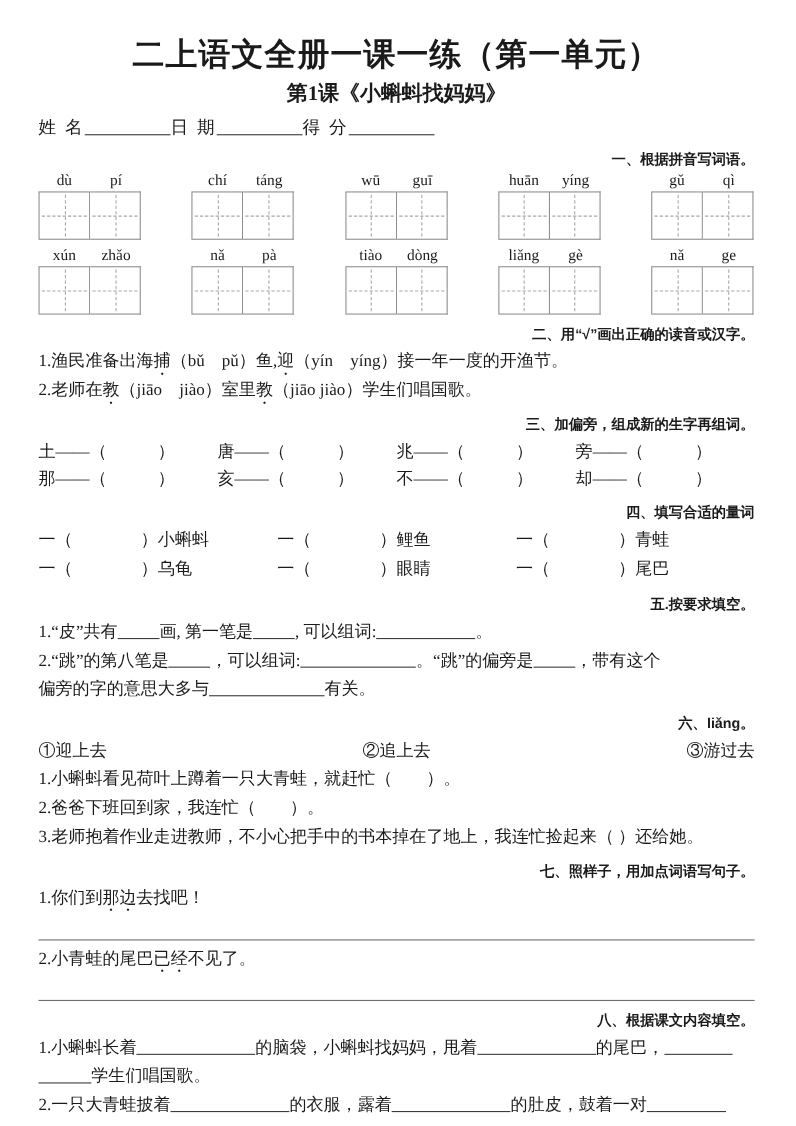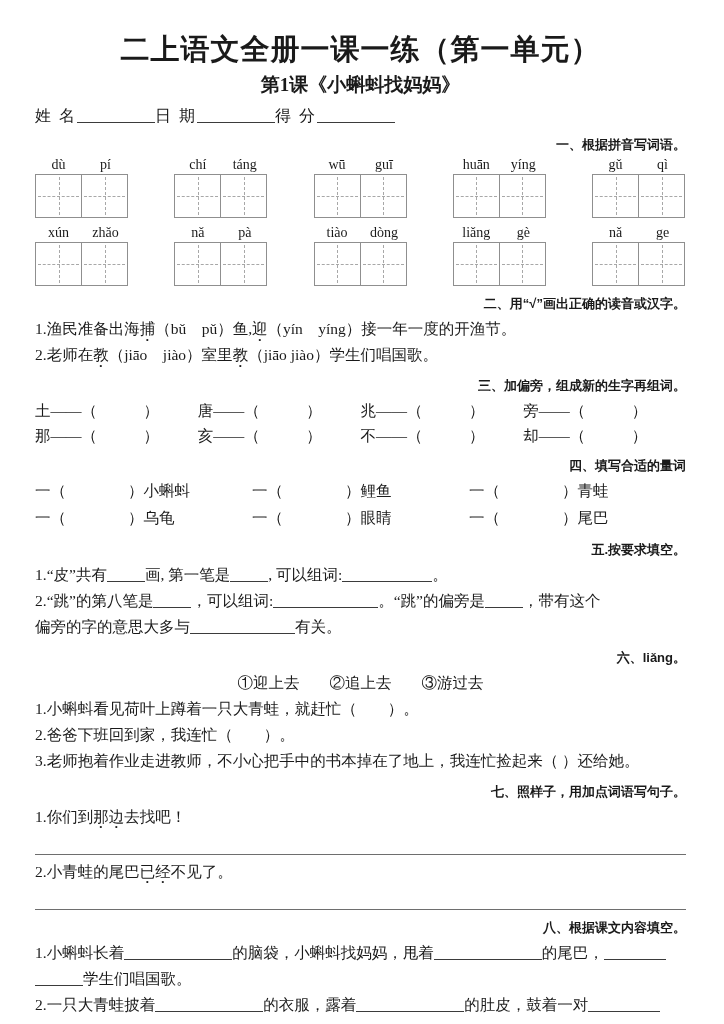--- a/index.html
+++ b/index.html
@@ -20,21 +20,21 @@
   .psyl{width:50%;text-align:center;white-space:nowrap;}
   .tian{display:flex;}
   .tcell{width:45px;height:42px;border:1px solid #8f8f8f;position:relative;background:#fff;box-sizing:content-box;}
   .tcell + .tcell{border-left:none;}
   .tcell::before{content:'';position:absolute;left:50%;top:2px;bottom:2px;border-left:1px dashed #a8a8a8;}
   .tcell::after{content:'';position:absolute;top:50%;left:2px;right:2px;border-top:1px dashed #a8a8a8;}
   .grid4{display:flex;font-size:15.5px;line-height:1.62;}
   .grid4 > span{flex:1;}
   .grid3{display:flex;font-size:15.5px;line-height:1.72;}
   .grid3 > span{flex:1;}
-  .opts{display:flex;justify-content:center;gap:30px;font-size:15.5px;line-height:1.68;}
+  .opts{display:flex;justify-content:space-between;gap:30px;font-size:15.5px;line-height:1.68;}
   .ans-line{border-bottom:1px solid #6e6e6e;height:24px;margin:0 0 4px 0;}
   .dchar{position:relative;display:inline-block;}
   .dchar::after{content:'\2022';position:absolute;left:50%;bottom:-0.62em;transform:translateX(-50%);font-size:9px;color:#1a1a1a;}
 </style>
 </head>
 <body>
 
 <div class="sheet">
 
   <div class="title">二上语文全册一课一练（第一单元）</div>

